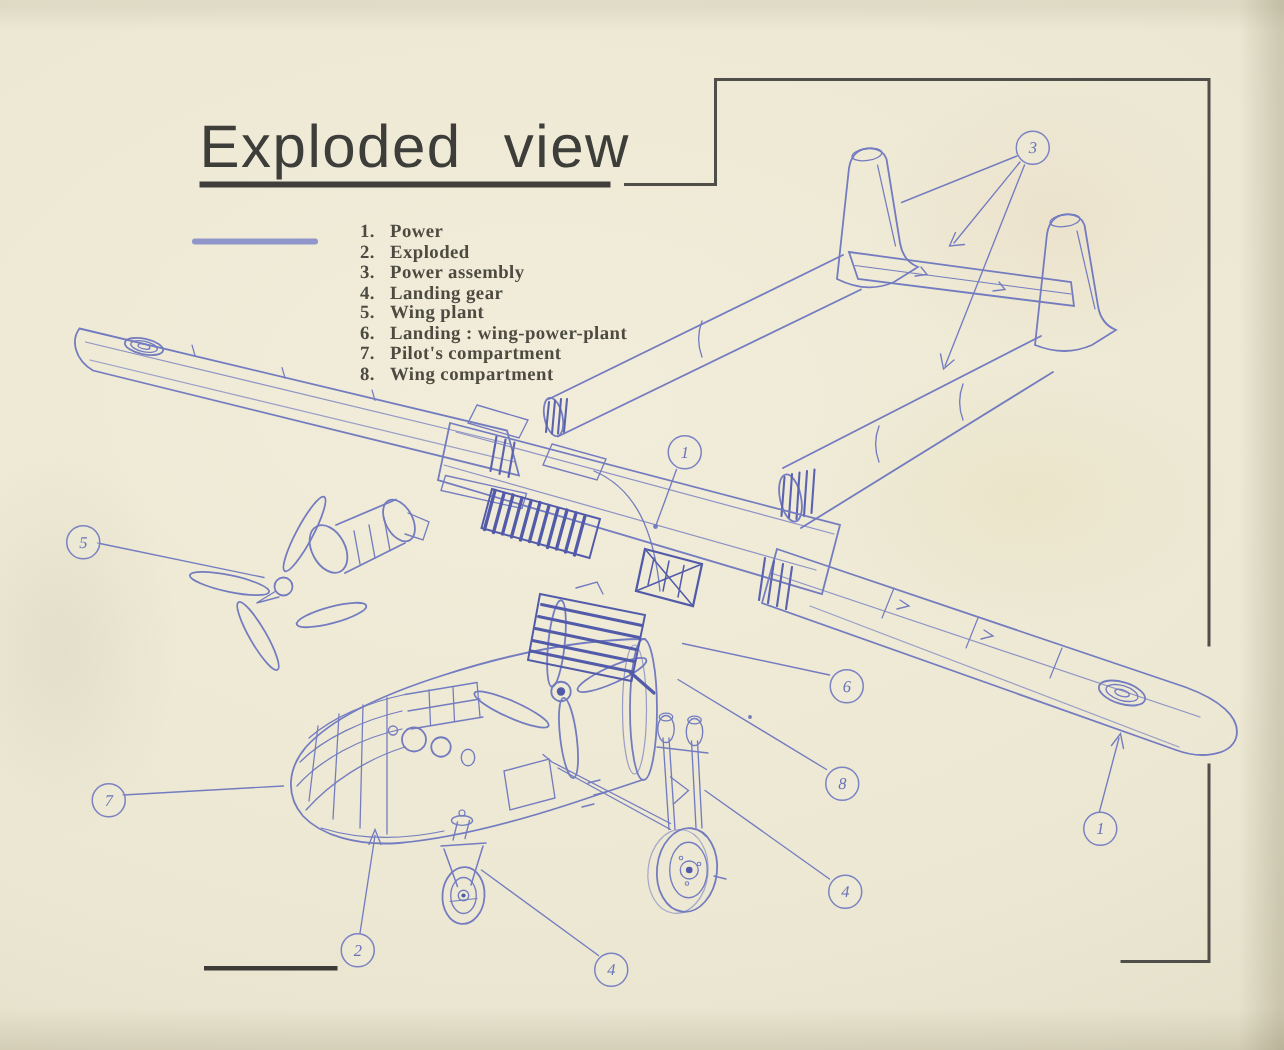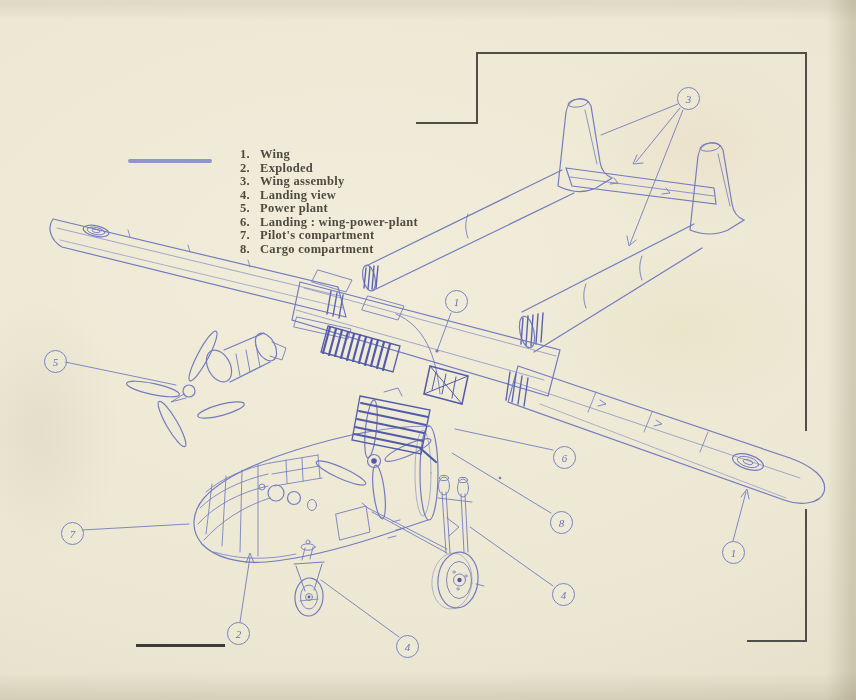--- a/index.html
+++ b/index.html
@@ -223,51 +223,55 @@
   <div class="callout" style="left:445px;top:290px">1</div>
   <div class="callout" style="left:44px;top:350px">5</div>
   <div class="callout" style="left:553px;top:446px">6</div>
   <div class="callout" style="left:550px;top:511px">8</div>
   <div class="callout" style="left:552px;top:583px">4</div>
   <div class="callout" style="left:722px;top:541px">1</div>
   <div class="callout" style="left:61px;top:522px">7</div>
   <div class="callout" style="left:227px;top:622px">2</div>
   <div class="callout" style="left:396px;top:635px">4</div>
 
+  <div class="title-block">
+    <h1>Exploded view</h1>
+    <div class="title-underline"></div>
+  </div>
 
   <div class="legend-dash"></div>
 
   <div class="legend">
     <div class="lrow">
       <span class="lnum">1.</span>
-      <span class="llabel">Wing</span>
+      <span class="llabel">Power</span>
     </div>
     <div class="lrow">
       <span class="lnum">2.</span>
       <span class="llabel">Exploded</span>
     </div>
     <div class="lrow">
       <span class="lnum">3.</span>
-      <span class="llabel">Wing assembly</span>
+      <span class="llabel">Power assembly</span>
     </div>
     <div class="lrow">
       <span class="lnum">4.</span>
-      <span class="llabel">Landing view</span>
+      <span class="llabel">Landing gear</span>
     </div>
     <div class="lrow">
       <span class="lnum">5.</span>
-      <span class="llabel">Power plant</span>
+      <span class="llabel">Wing plant</span>
     </div>
     <div class="lrow">
       <span class="lnum">6.</span>
       <span class="llabel">Landing : wing-power-plant</span>
     </div>
     <div class="lrow">
       <span class="lnum">7.</span>
       <span class="llabel">Pilot's compartment</span>
     </div>
     <div class="lrow">
       <span class="lnum">8.</span>
-      <span class="llabel">Cargo compartment</span>
+      <span class="llabel">Wing compartment</span>
     </div>
   </div>
 
 </div>
 
 </body></html>

